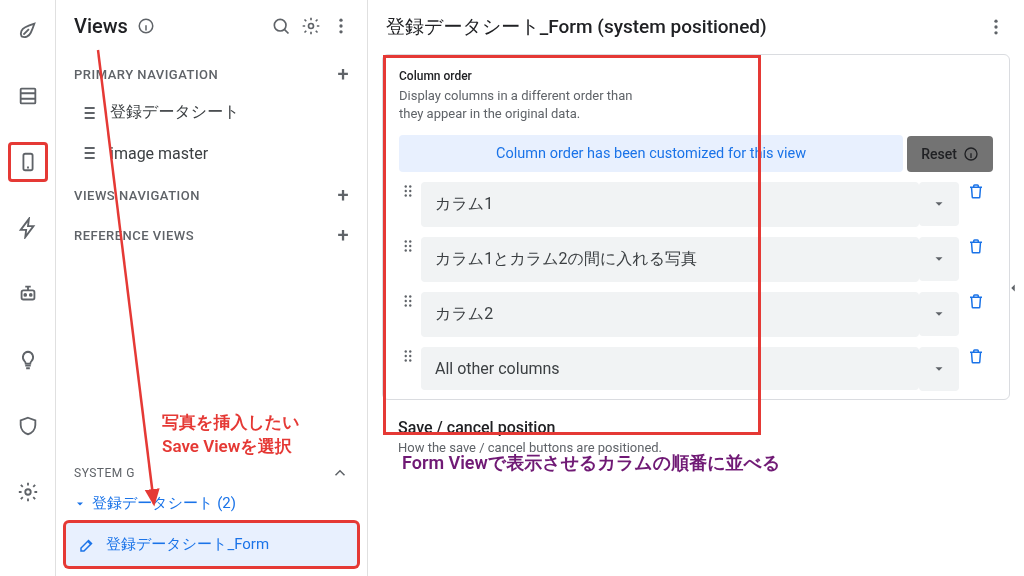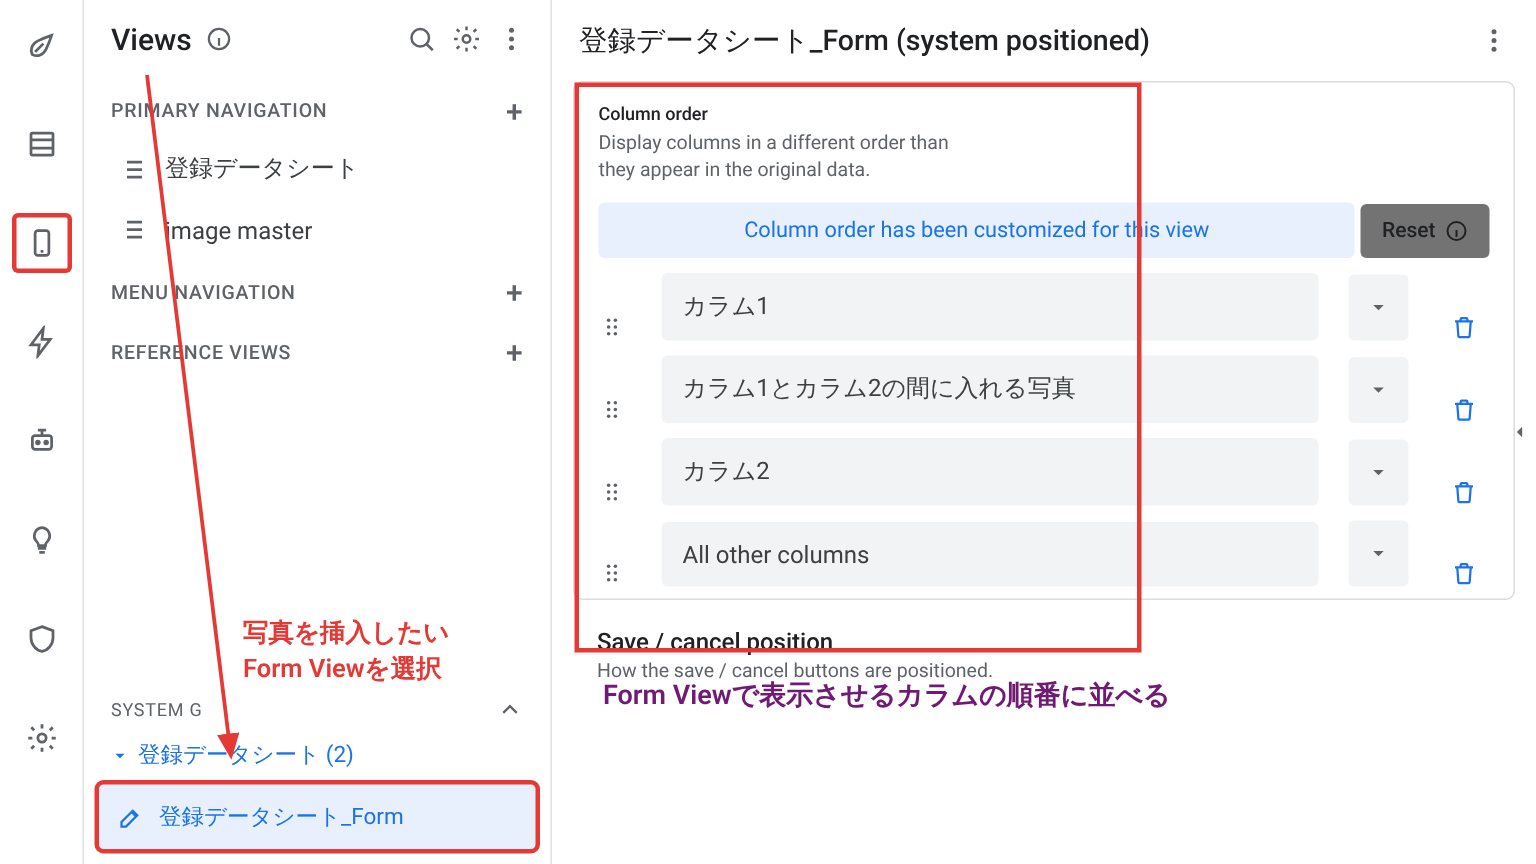--- a/index.html
+++ b/index.html
@@ -101,21 +101,21 @@
   .reset {
     background:#737373;
     border-radius:4px;
     padding:10px 14px;
     font-weight:500;
     display:flex; align-items:center; gap:6px;
     cursor:pointer;
   }
 
   .order-rows { margin-top:10px; display:flex; flex-direction:column; gap:10px; }
-  .order-row { display:flex; align-items:flex-end; gap:20px; }
+  .order-row { display:flex; align-items:flex-start; gap:0; }
   .grip { width:22px; color:#5f6368; cursor:grab; }
   .pill { flex:1; background:#f1f3f4; border-radius:4px; padding:12px 14px; font-size:16px; color:#3c4043; display:flex; align-items:center; }
   .pill-dd { width:40px; height:44px; background:#f1f3f4; border-radius:4px; display:flex; align-items:center; justify-content:center; color:#5f6368; cursor:pointer; }
   .trash { width:34px; display:flex; align-items:center; justify-content:center; color:#1a73e8; cursor:pointer; }
 
   
   .sc-row { display:flex; align-items:flex-start; padding:18px 30px 0 30px; gap:20px;flex-direction:column; }
   .sc-left { flex: 0 0 250px; }
   .sc-title { font-weight:500; font-size:16px; }
   .sc-desc { color:#5f6368; font-size:13px; line-height:1.4; margin-top:2px; }
@@ -235,21 +235,21 @@
     <div class="nav-item">
       <span class="li-ico">
         <svg viewBox="0 0 24 24" width="20" height="20" fill="none" stroke="#5f6368" stroke-width="2.2">
             <path d="M8 6h12M8 12h12M8 18h12M4 6h.01M4 12h.01M4 18h.01"></path>
           </svg>
       </span>
       <span>image master</span>
     </div>
 
     <div class="section-h">
-      <span>MENU NAVIGATION</span>
+      <span>VIEWS NAVIGATION</span>
       <span class="plus">+</span>
     </div>
 
     <div class="section-h">
       <span>REFERENCE VIEWS</span>
       <span class="plus">+</span>
     </div>
 
     <div class="sys-area">
       <div class="sys-h">
@@ -416,21 +416,21 @@
       <div class="seg">
         <div class="sel">Bottom</div>
         <div>Top</div>
       </div>
     </div>
   </div>
 </div>
 
 <div class="anno1">
   <div>写真を挿入したい</div>
-  <div>Form Viewを選択</div>
+  <div>Save Viewを選択</div>
 </div>
 <div class="anno2">Form Viewで表示させるカラムの順番に並べる</div>
 
 <svg class="arrow-svg" width="110" height="480">
   <defs>
     <marker id="ah" markerWidth="10" markerHeight="10" refX="6" refY="3" orient="auto">
       <path d="M0,0 L7,3 L0,6 Z" fill="#e53935"></path>
     </marker>
   </defs>
   <line x1="18" y1="4" x2="74" y2="458" stroke="#e53935" stroke-width="2.5" marker-end="url(#ah)"></line>

